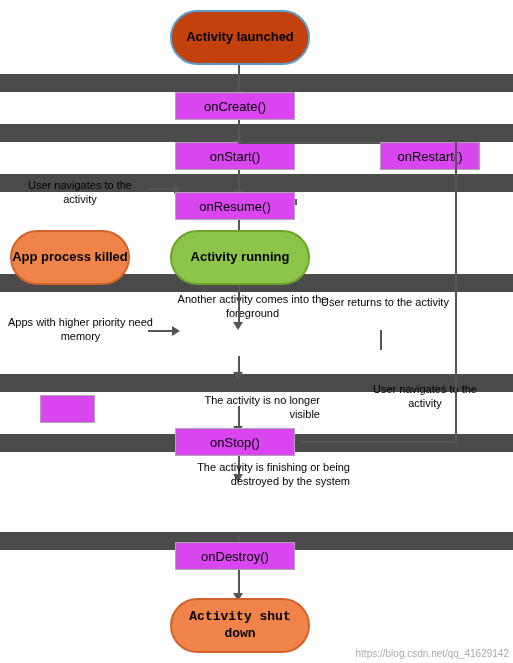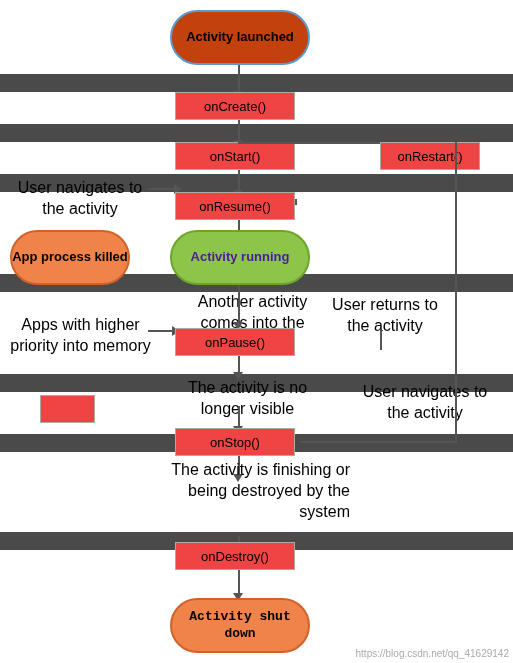--- a/index.html
+++ b/index.html
@@ -34,53 +34,53 @@
     }
 
     .oval-blue {
       background: #c2410c;
       color: #000;
       border: 2px solid #5a99c8;
     }
 
     .oval-green {
       background: #8dc54b;
-      color: #4c1d95;
+      color: #000000;
       border: 2px solid #6da52b;
     }
 
     .oval-orange {
       background: #f0834a;
       color: #000;
       border: 2px solid #d0632a;
     }
 
     
     .method-box {
       position: absolute;
-      background: #ef4444;
+      background: #d946ef;
       border: 1px solid #aaa;
       text-align: center;
       display: flex;
       align-items: center;
       justify-content: center;
       font-size: 13px;
       font-weight: normal;
     }
 
     
     .line {
       position: absolute;
       background: #555;
     }
 
     
     .label {
       position: absolute;
-      font-size: 16px;
+      font-size: 11px;
       color: #000;
       text-align: center;
       line-height: 1.3;
     }
 
     
     .watermark {
       position: absolute;
       bottom: 4px;
       right: 4px;
@@ -188,33 +188,30 @@
 to the activity</span>
   </div>
 
   <div class="line" style="left:380px; top:330px; width:2px; height:20px;"></div>
 
   <div class="line" style="left:238px; top:285px; width:2px; height:40px;"></div>
   <div class="arrow-down" style="left:233px; top:322px;"></div>
 
   <div class="label" style="left:8px; top:315px; width:145px;">
     <span>Apps with higher priority
-into memory</span>
+need memory</span>
   </div>
   <div class="line" style="left:148px; top:330px; width:28px; height:2px;"></div>
   <div class="arrow-right" style="left:172px; top:326px;"></div>
 
-  <div class="method-box" style="left:175px; top:328px; width:120px; height:28px;">
-    <span>onPause()</span>
-  </div>
 
   <div class="line" style="left:238px; top:356px; width:2px; height:18px;"></div>
   <div class="arrow-down" style="left:233px; top:372px;"></div>
 
-  <div class="label" style="left:175px; top:378px; width:145px;">
+  <div class="label" style="left:175px; top:393px; width:145px;text-align:right;">
     <span>The activity is
 no longer visible</span>
   </div>
 
   <div class="label" style="left:360px; top:382px; width:130px;">
     <span>User navigates
 to the activity</span>
   </div>
 
   <div class="method-box" style="left:40px; top:395px; width:55px; height:28px;"></div>

